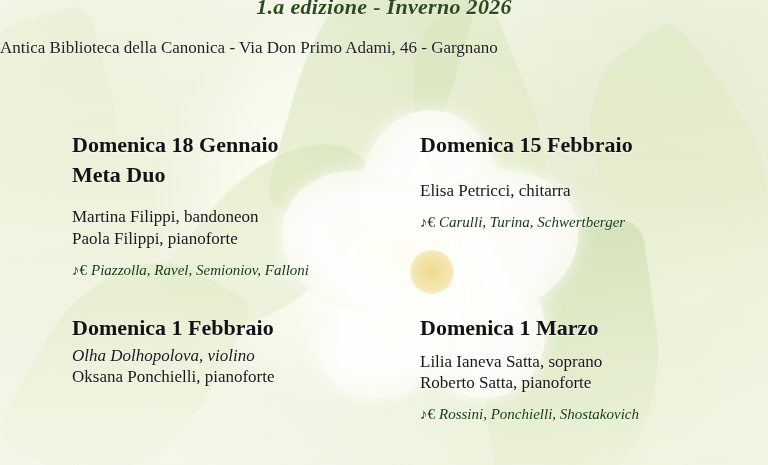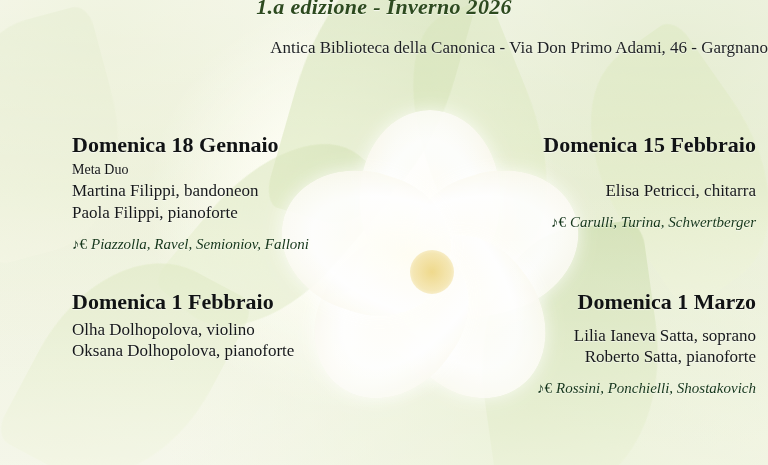--- a/index.html
+++ b/index.html
@@ -108,53 +108,53 @@
     letter-spacing: 0.3px;
     color: #2d4a1f;
     text-shadow: 0 1px 1px rgba(255,255,255,0.7);
   }
 
   .venue {
     position: absolute;
     top: 38px;
     left: 0;
     right: 0;
-    text-align: right;
+    text-align: left;
     font-size: 17px;
     color: #1d2022;
     text-shadow: 0 1px 1px rgba(255,255,255,0.7);
   }
 
   .grid {
     position: absolute;
     top: 132px;
     left: 0;
     width: 768px;
     display: grid;
     grid-template-columns: 1fr 1fr;
     row-gap: 36px;
   }
 
   .concert {
-    padding: 0 12px;
+    padding: 0 36px;
     text-shadow: 0 1px 1px rgba(255,255,255,0.65);
   }
   .col-left { text-align: left; padding-left: 72px; }
-  .col-right { text-align: right; }
+  .col-right { text-align: left; }
 
   .c-date {
     font-size: 22px;
     font-weight: bold;
     margin-bottom: 4px;
     color: #111314;
   }
   .c-ensemble {
-    font-size: 14px;
-    font-weight: normal;
-    margin-bottom: 2px;
+    font-size: 22px;
+    font-weight: bold;
+    margin-bottom: 18px;
     color: #111314;
   }
   .c-performer {
     font-size: 17px;
     line-height: 1.28;
     color: #16181a;
   }
   .c-program {
     margin-top: 12px;
     font-style: italic;
@@ -211,22 +211,22 @@
       </div>
 
       <div class="concert col-right">
         <div class="c-date">Domenica 15 Febbraio</div>
         <div class="c-performer" style="margin-top:22px;">Elisa Petricci, chitarra</div>
         <div class="c-program"><span class="note-glyph">♪€</span><span>Carulli, Turina, Schwertberger</span></div>
       </div>
 
       <div class="concert col-left">
         <div class="c-date">Domenica 1 Febbraio</div>
-        <div class="c-performer" style="">Olha Dolhopolova, violino</div>
-        <div class="c-performer">Oksana Dolhopolova, pianoforte</div>
+        <div class="c-performer" style="font-style:italic;">Olha Dolhopolova, violino</div>
+        <div class="c-performer">Oksana Ponchielli, pianoforte</div>
       </div>
 
       <div class="concert col-right">
         <div class="c-date">Domenica 1 Marzo</div>
         <div class="c-performer" style="margin-top:10px;">Lilia Ianeva Satta, soprano</div>
         <div class="c-performer">Roberto Satta, pianoforte</div>
         <div class="c-program"><span class="note-glyph">♪€</span><span>Rossini, Ponchielli, Shostakovich</span></div>
       </div>
 
     </div>

